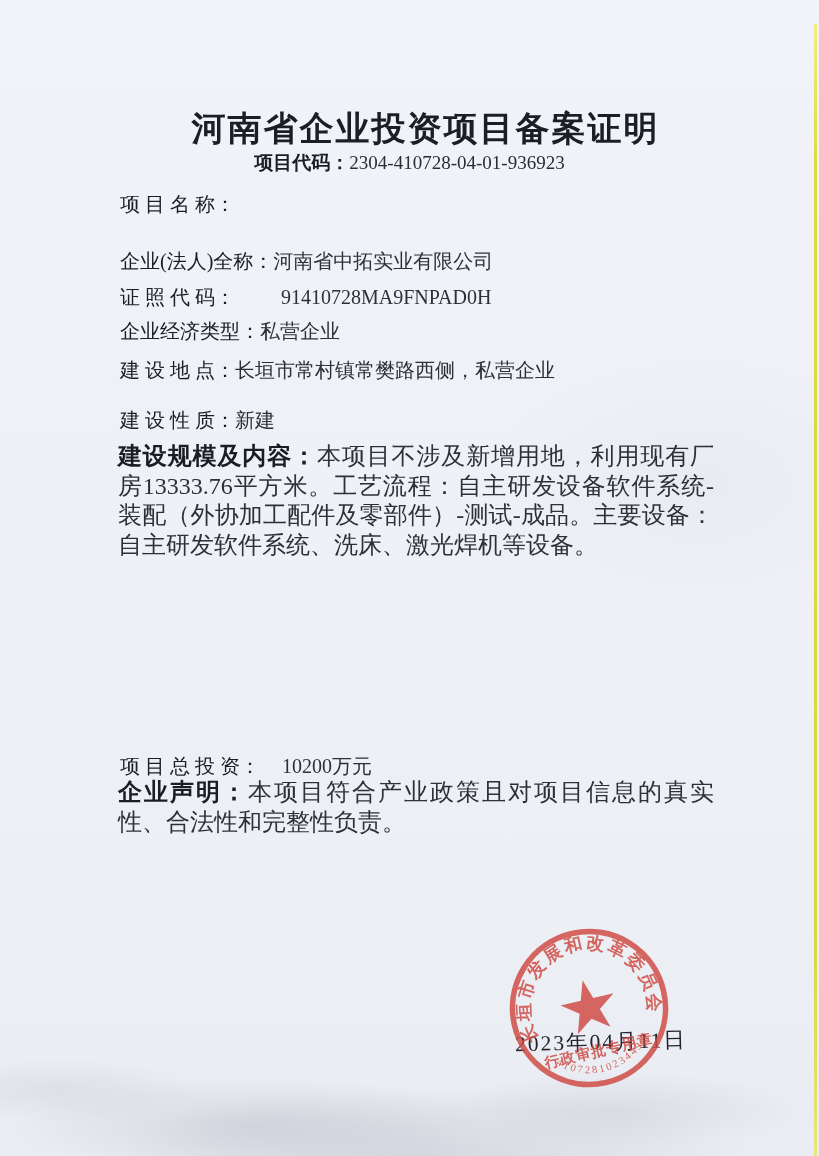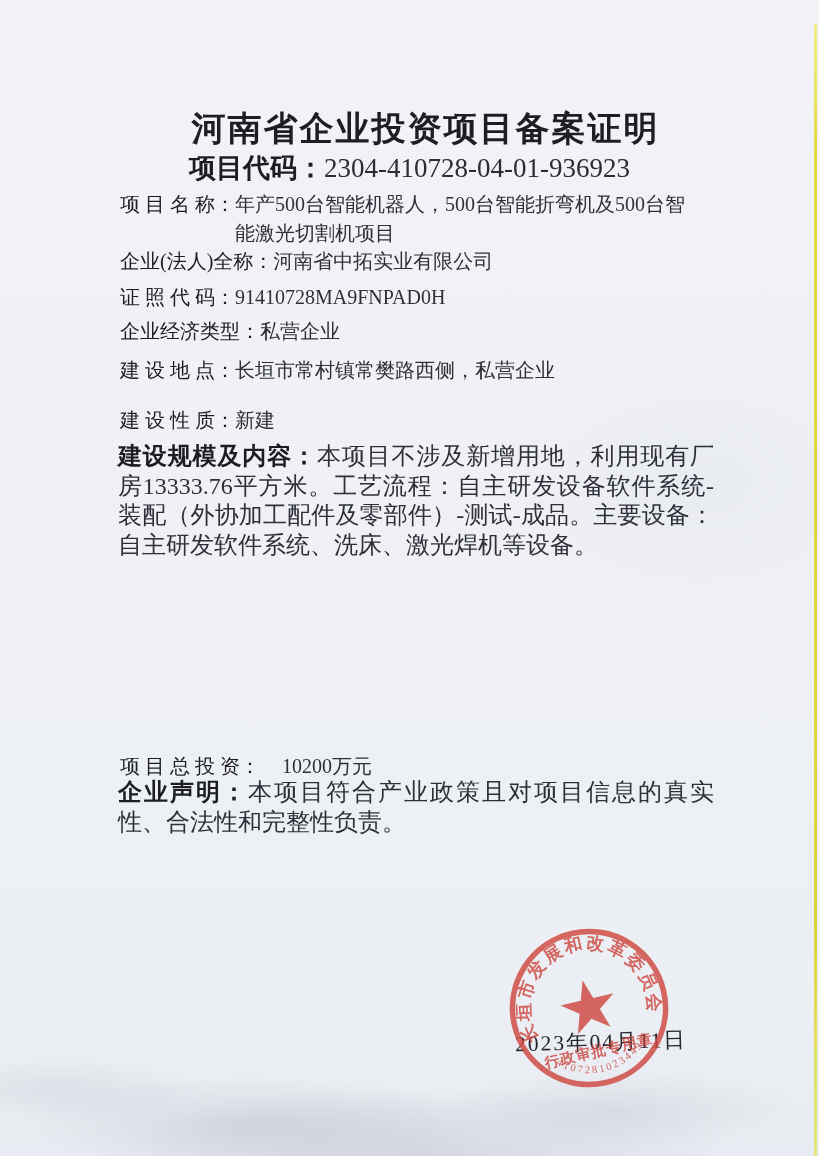--- a/index.html
+++ b/index.html
@@ -20,34 +20,34 @@
     background:linear-gradient(180deg,#f0ee7a 0%, #ddd92f 12%, #d8d52c 80%, #e7e572 100%);
     opacity:.92;
   }
   .doc-title {
     position:absolute; top:90px; left:0; width:100%; margin:16px;
     text-align:center; font-size:34px; font-weight:bold;
     letter-spacing:2px; color:#1c1d25;
   }
   .code-line {
     position:absolute; top:150px; left:0; width:100%;
-    text-align:center; font-size:27px; color:#2b2c34;
+    text-align:center; font-size:19px; color:#2b2c34;
   }
   .code-line .lbl { font-weight:bold; color:#1b1c24; }
   .row { position:absolute; left:120px; display:flex; align-items:flex-start;
          font-size:20px; line-height:29px; }
   .row .lbl { font-weight:normal; white-space:pre; color:#1b1c24; flex:0 0 auto; }
   .row .val { max-width:452px; color:#2e2f38; }
   .row.invest .val { margin-left:22px; }
   .para { position:absolute; left:118px; width:596px; margin:0;
           font-size:24px; line-height:29.5px; color:#2e2f38; text-align:justify; }
   .para .lbl { font-weight:bold; color:#1b1c24; }
   .r0 { top:190px; }
   .r1 { top:247px; }
-  .r2 { top:283px; }
+  .r2 { top:283px;gap:46px; }
   .r3 { top:317px; }
   .r4 { top:356px; }
   .r5 { top:406px; }
   .p6 { top:442px; }
   .r7 { top:752px;justify-content:flex-end; }
   .p8 { top:758px;margin-top:20px; }
   .date-stamp {
     position:absolute; left:515px; top:1027px; z-index:1;
     font-size:21.5px; letter-spacing:2px; color:#23242c;
     transform:rotate(-1.5deg);
@@ -63,21 +63,20 @@
   <div class="edge-stripe"></div>
 
   <h1 class="doc-title">河南省企业投资项目备案证明</h1>
 
   <div class="code-line">
     <span class="lbl">项目代码：</span><span>2304-410728-04-01-936923</span>
   </div>
 
   <div class="row r0">
     <span class="lbl">项 目 名 称：</span>
-    <span class="val">年产500台智能机器人，500台智能折弯机及500台智能激光切割机项目</span>
   </div>
 
   <div class="row r1">
     <span class="lbl">企业(法人)全称：</span>
     <span class="val">河南省中拓实业有限公司</span>
   </div>
 
   <div class="row r2">
     <span class="lbl">证 照 代 码：</span>
     <span class="val">91410728MA9FNPAD0H</span>

